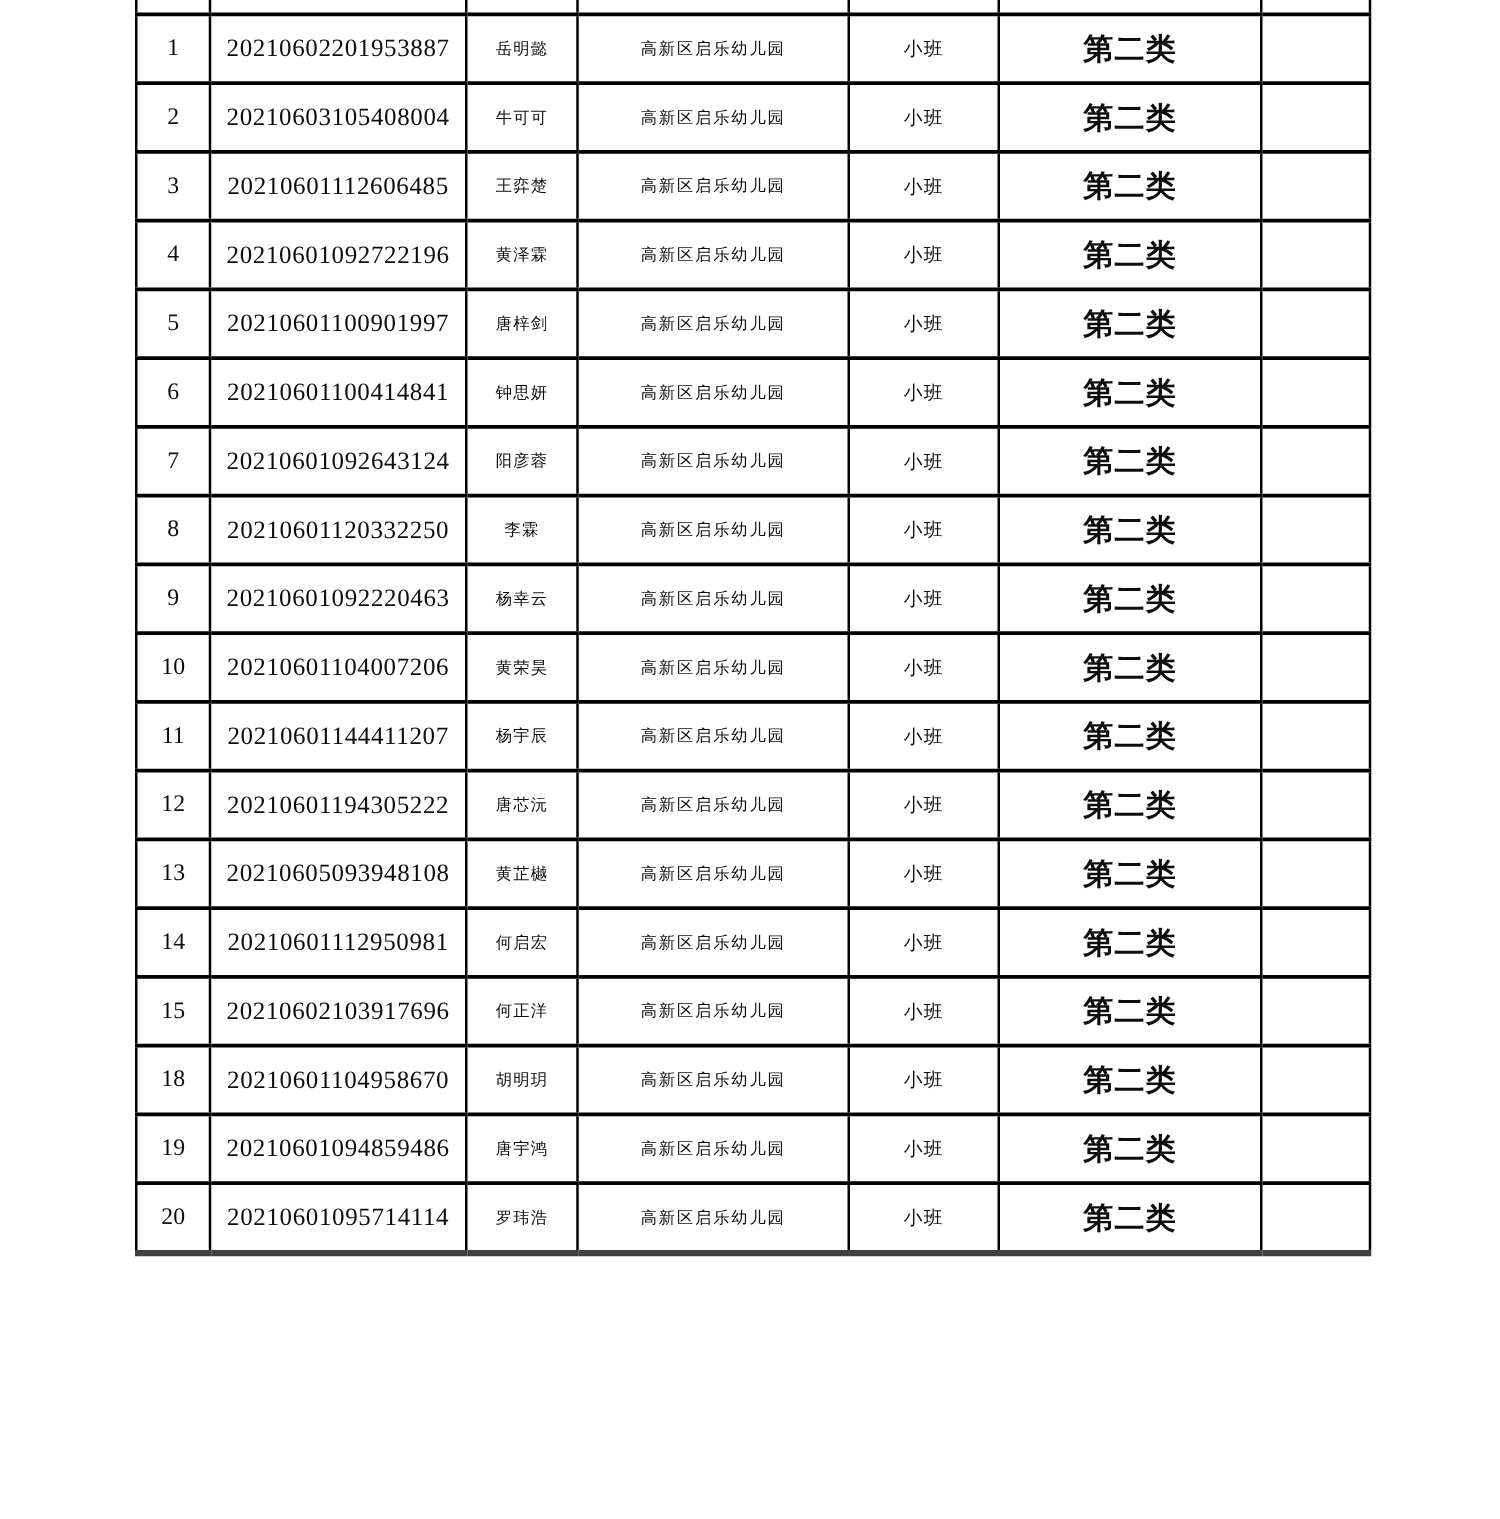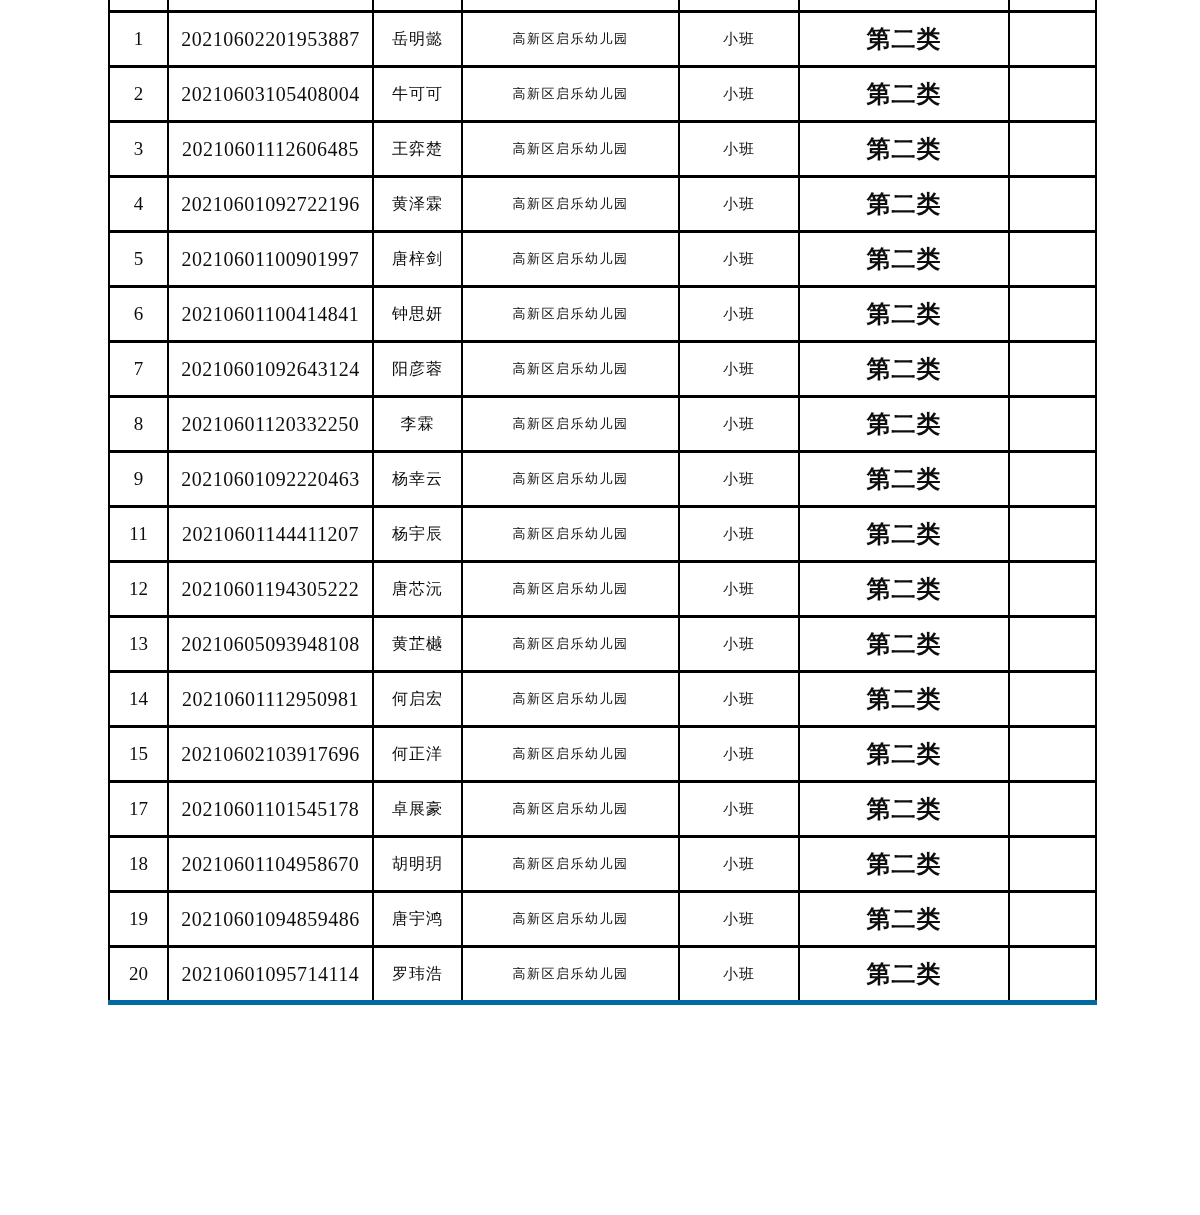--- a/index.html
+++ b/index.html
@@ -35,25 +35,25 @@
     padding: 0;
   }
   tr.partial-row td {
     border-top: none;
     height: 10px;
   }
   tr.data-row td {
     height: 52px;
   }
   tr.data-row:last-child td {
-    border-bottom: 5px solid #0369a1;
+    border-bottom: 5px solid #404040;
   }
   td.col-no       { font-size: 19px; }
   td.col-id       { font-size: 20px; letter-spacing: 0.5px; }
-  td.col-name     { font-size: 16px; letter-spacing: 1px; margin-left: 24px; }
+  td.col-name     { font-size: 13px; letter-spacing: 1px; margin-left: 24px; }
   td.col-school   { font-size: 13px; letter-spacing: 1.5px; }
   td.col-grade    { font-size: 15px; letter-spacing: 1px; }
   td.col-category { font-size: 24px; letter-spacing: 1px; font-weight: bold; }
   td.col-note     { font-size: 19px; }
 </style>
 </head>
 <body>
 
 <div class="sheet">
   <table class="roster">
@@ -151,20 +151,29 @@
         <tr class="data-row">
           <td class="col-no">9</td>
           <td class="col-id">20210601092220463</td>
           <td class="col-name">杨幸云</td>
           <td class="col-school">高新区启乐幼儿园</td>
           <td class="col-grade">小班</td>
           <td class="col-category">第二类</td>
           <td class="col-note"></td>
         </tr>
         <tr class="data-row">
+          <td class="col-no">10</td>
+          <td class="col-id">20210601104007206</td>
+          <td class="col-name">黄荣昊</td>
+          <td class="col-school">高新区启乐幼儿园</td>
+          <td class="col-grade">小班</td>
+          <td class="col-category">第二类</td>
+          <td class="col-note"></td>
+        </tr>
+        <tr class="data-row">
           <td class="col-no">11</td>
           <td class="col-id">20210601144411207</td>
           <td class="col-name">杨宇辰</td>
           <td class="col-school">高新区启乐幼儿园</td>
           <td class="col-grade">小班</td>
           <td class="col-category">第二类</td>
           <td class="col-note"></td>
         </tr>
         <tr class="data-row">
           <td class="col-no">12</td>
@@ -190,29 +199,20 @@
           <td class="col-name">何启宏</td>
           <td class="col-school">高新区启乐幼儿园</td>
           <td class="col-grade">小班</td>
           <td class="col-category">第二类</td>
           <td class="col-note"></td>
         </tr>
         <tr class="data-row">
           <td class="col-no">15</td>
           <td class="col-id">20210602103917696</td>
           <td class="col-name">何正洋</td>
-          <td class="col-school">高新区启乐幼儿园</td>
-          <td class="col-grade">小班</td>
-          <td class="col-category">第二类</td>
-          <td class="col-note"></td>
-        </tr>
-        <tr class="data-row">
-          <td class="col-no">17</td>
-          <td class="col-id">20210601101545178</td>
-          <td class="col-name">卓展豪</td>
           <td class="col-school">高新区启乐幼儿园</td>
           <td class="col-grade">小班</td>
           <td class="col-category">第二类</td>
           <td class="col-note"></td>
         </tr>
         <tr class="data-row">
           <td class="col-no">18</td>
           <td class="col-id">20210601104958670</td>
           <td class="col-name">胡明玥</td>
           <td class="col-school">高新区启乐幼儿园</td>

